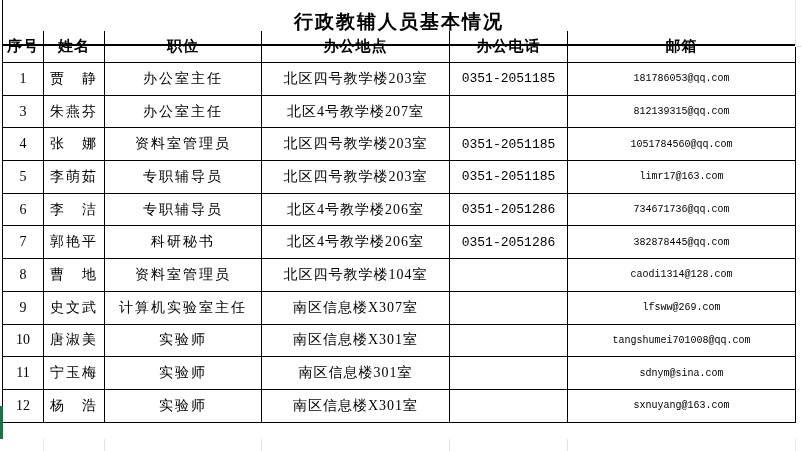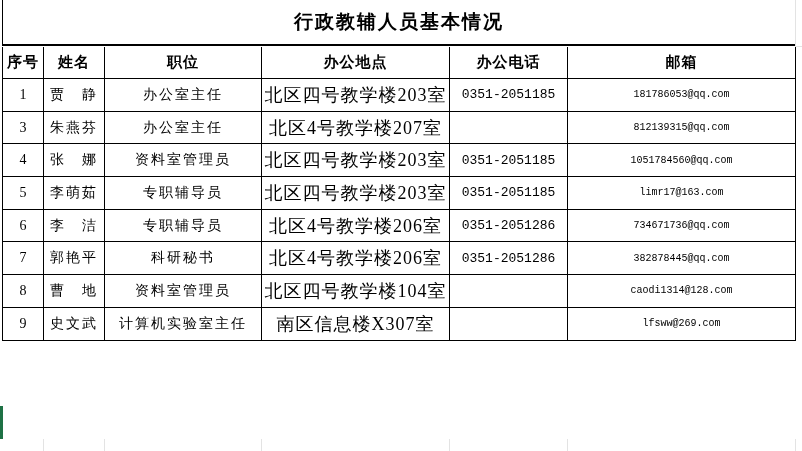--- a/index.html
+++ b/index.html
@@ -31,21 +31,21 @@
     align-items: center;
     justify-content: center;
     font-size: 19px;
     font-weight: bold;
     letter-spacing: 2px;
     color: #000000;
   }
   table.staff {
     position: absolute;
     left: 2px;
-    top: 47px;
+    top: 31px;
     width: 793px;
     border-collapse: collapse;
     table-layout: fixed;
     border: 1px solid #000000;
     border-top: 0;
   }
   table.staff th, table.staff td {
     border: 1px solid #000000;
     padding: 0;
     text-align: center;
@@ -58,21 +58,21 @@
     border-top: 0;
     height: 31px;
     font-size: 15px;
     font-weight: bold;
     letter-spacing: 1px;
   }
   table.staff tbody tr { height: 32.7px; }
   td.col-no       { font-size: 14px; }
   td.col-name     { font-size: 14px; letter-spacing: 2px; }
   td.col-position { font-size: 14px; letter-spacing: 2px; }
-  td.col-location { font-size: 18px; letter-spacing: 1px; }
+  td.col-location { font-size: 14px; letter-spacing: 1px; }
   td.col-phone    { font-family: "Liberation Mono", monospace; font-size: 13px; }
   td.col-email    { font-family: "Liberation Mono", monospace; font-size: 10px; }
   td.muted        { color: #9b9b9b; }
   .selection-left {
     position: absolute;
     left: 0;
     top: 406px;
     width: 3px;
     height: 33px;
     background: #1E7145;
@@ -172,20 +172,44 @@
           <td class="col-email">caodi1314@128.com</td>
         </tr>
         <tr>
           <td class="col-no">9</td>
           <td class="col-name">史文武</td>
           <td class="col-position">计算机实验室主任</td>
           <td class="col-location">南区信息楼X307室</td>
           <td class="col-phone"></td>
           <td class="col-email">lfsww@269.com</td>
         </tr>
+        <tr>
+          <td class="col-no">10</td>
+          <td class="col-name">唐淑美</td>
+          <td class="col-position">实验师</td>
+          <td class="col-location">南区信息楼X301室</td>
+          <td class="col-phone"></td>
+          <td class="col-email">tangshumei701008@qq.com</td>
+        </tr>
+        <tr>
+          <td class="col-no">11</td>
+          <td class="col-name">宁玉梅</td>
+          <td class="col-position">实验师</td>
+          <td class="col-location muted">南区信息楼301室</td>
+          <td class="col-phone"></td>
+          <td class="col-email muted">sdnym@sina.com</td>
+        </tr>
+        <tr>
+          <td class="col-no">12</td>
+          <td class="col-name">杨　浩</td>
+          <td class="col-position">实验师</td>
+          <td class="col-location">南区信息楼X301室</td>
+          <td class="col-phone"></td>
+          <td class="col-email">sxnuyang@163.com</td>
+        </tr>
       </tbody>
   </table>
 
   <div class="selection-left"></div>
 
   <div class="faint-v" style="left:795px; top:0; height:47px;"></div>
   <div class="faint-h" style="left:796px; top:46px; width:6px;"></div>
   <div class="faint-v" style="left:43px;  top:439px; height:12px;"></div>
   <div class="faint-v" style="left:104px; top:439px; height:12px;"></div>
   <div class="faint-v" style="left:261px; top:439px; height:12px;"></div>

